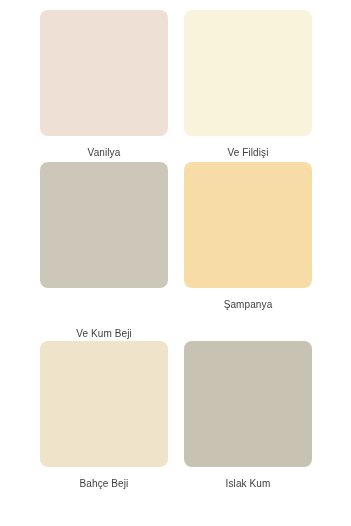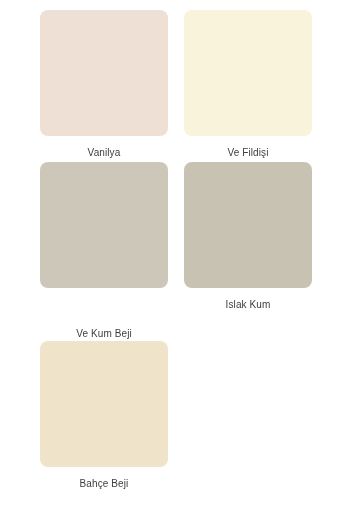--- a/index.html
+++ b/index.html
@@ -61,24 +61,28 @@
   <div class="swatch-cell">
     <div class="swatch-chip" style="background-color: rgb(250, 243, 220);"></div>
     <div class="swatch-label" style="color: rgb(61, 61, 61); text-align: right;">Ve Fildişi</div>
   </div>
 
   <div class="swatch-cell">
     <div class="swatch-chip" style="background-color: rgb(204, 199, 184);"></div>
     <div class="swatch-label" style="color: rgb(61, 61, 61); margin-top: 40px;">Ve Kum Beji</div>
   </div>
 
-
   <div class="swatch-cell">
-    <div class="swatch-chip" style="background-color: rgb(199, 194, 178);"></div>
-    <div class="swatch-label" style="color: rgb(61, 61, 61);">Islak Kum</div>
+    <div class="swatch-chip" style="background-color: rgb(248, 220, 167);"></div>
+    <div class="swatch-label" style="color: rgb(61, 61, 61);">Şampanya</div>
   </div>
 
   <div class="swatch-cell">
     <div class="swatch-chip" style="background-color: rgb(239, 227, 202);"></div>
     <div class="swatch-label" style="color: rgb(61, 61, 61);">Bahçe Beji</div>
   </div>
 
+  <div class="swatch-cell">
+    <div class="swatch-chip" style="background-color: rgb(199, 194, 178);"></div>
+    <div class="swatch-label" style="color: rgb(61, 61, 61);">Islak Kum</div>
+  </div>
+
 </div>
 
 </body></html>

